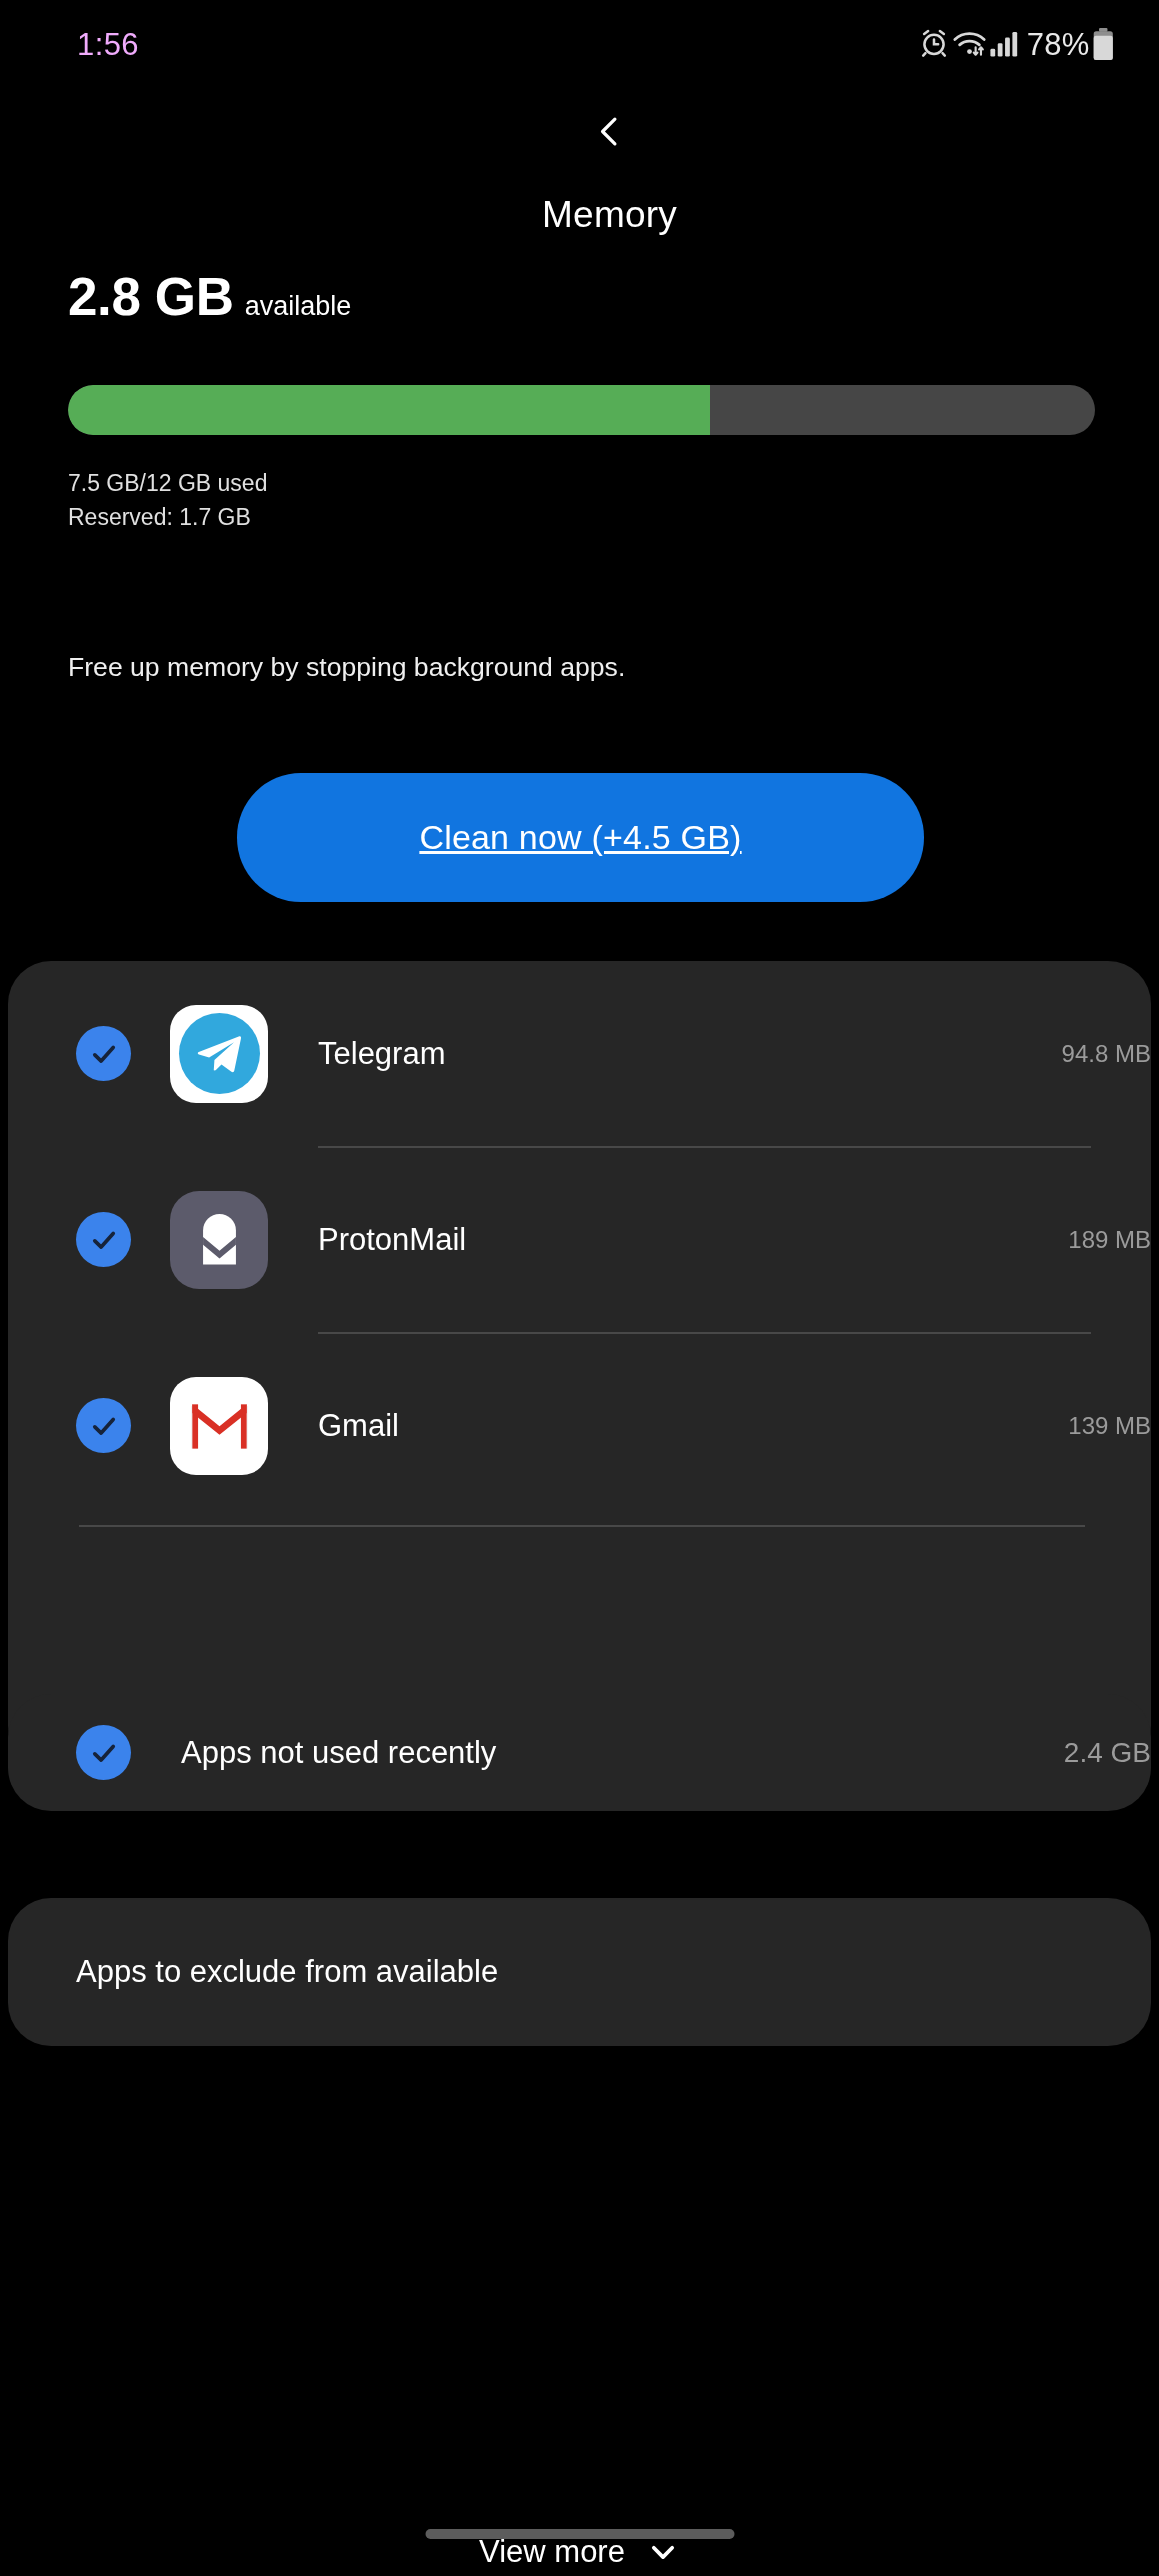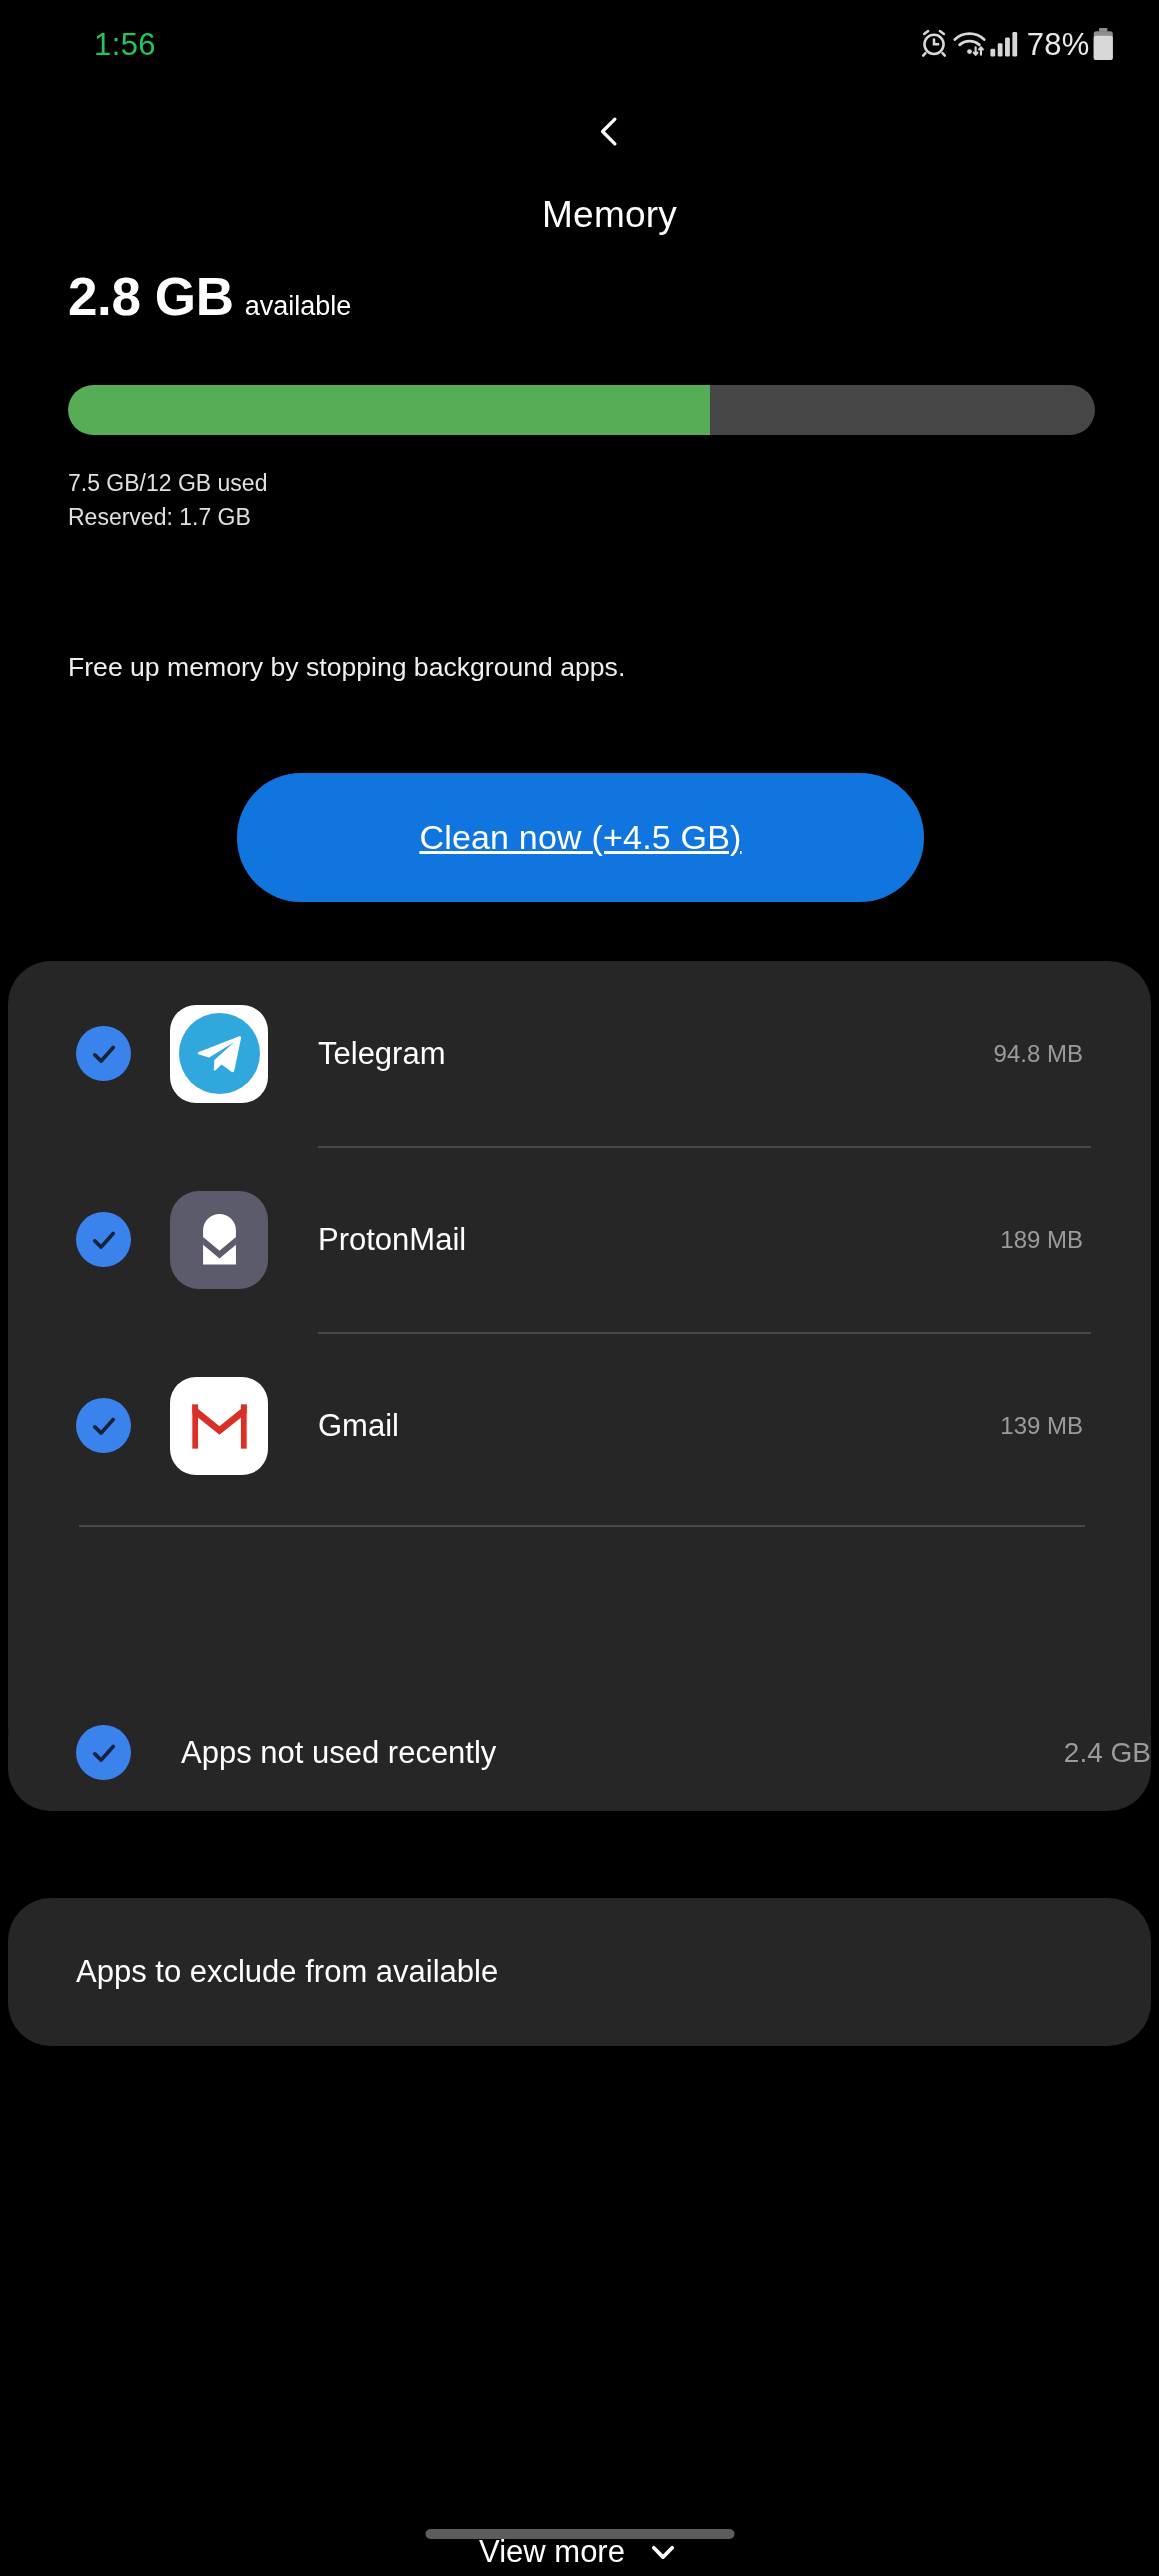--- a/index.html
+++ b/index.html
@@ -11,21 +11,21 @@
     overflow:hidden;
   }
   .screen { position:relative; width:1159px; height:2576px; background:#000; }
 
   
   .statusbar {
     position:absolute; top:0; left:0; width:1159px; height:90px;
     display:flex; align-items:center; justify-content:space-between;
     padding:0 45px 0 77px;
   }
-  .clock { color:#22c55e; font-size:31px; letter-spacing:0.4px;margin-left:17px; }
+  .clock { color:#f0abfc; font-size:31px; letter-spacing:0.4px; }
   .status-right { display:flex; align-items:flex-start; gap:2px; }
   .battery-pct { color:#e9e9e9; font-size:31px; letter-spacing:0.2px; margin-left:4.8px; }
   .ic { display:block; }
 
   
   .header {
     position:absolute; top:113px; left:0; width:1159px; height:97px;
     display:flex; align-items:center; padding-left:60px; gap:44px;flex-direction:column;
   }
   .back-btn { width:45px; height:45px; display:flex; align-items:center; justify-content:center; }
@@ -76,21 +76,21 @@
     position:absolute; left:0; width:1143px; height:185px;
     display:flex; align-items:center;
   }
   .chk {
     width:55px; height:55px; margin-left:68px; flex:none;
     border-radius:50%; background:#3b83ec;
     display:flex; align-items:center; justify-content:center;
   }
   .appicon { width:98px; height:98px; margin-left:39px; flex:none; position:relative; }
   .app-name { color:#fff; font-size:31px; margin-left:50px; flex:1; }
-  .app-size { color:#9b9b9b; font-size:24px; margin-right:68px; }
+  .app-size { color:#9b9b9b; font-size:24px; }
 
   .divider { position:absolute; height:2.4px; background:#484848; }
 
   .view-more {
     position:absolute; left:0; top:1546px; width:1143px; height:89px;
     display:flex; align-items:center; justify-content:center; gap:21px;
     color:#fff; font-size:31px; cursor:pointer;
   }
 
   .simple-row {

